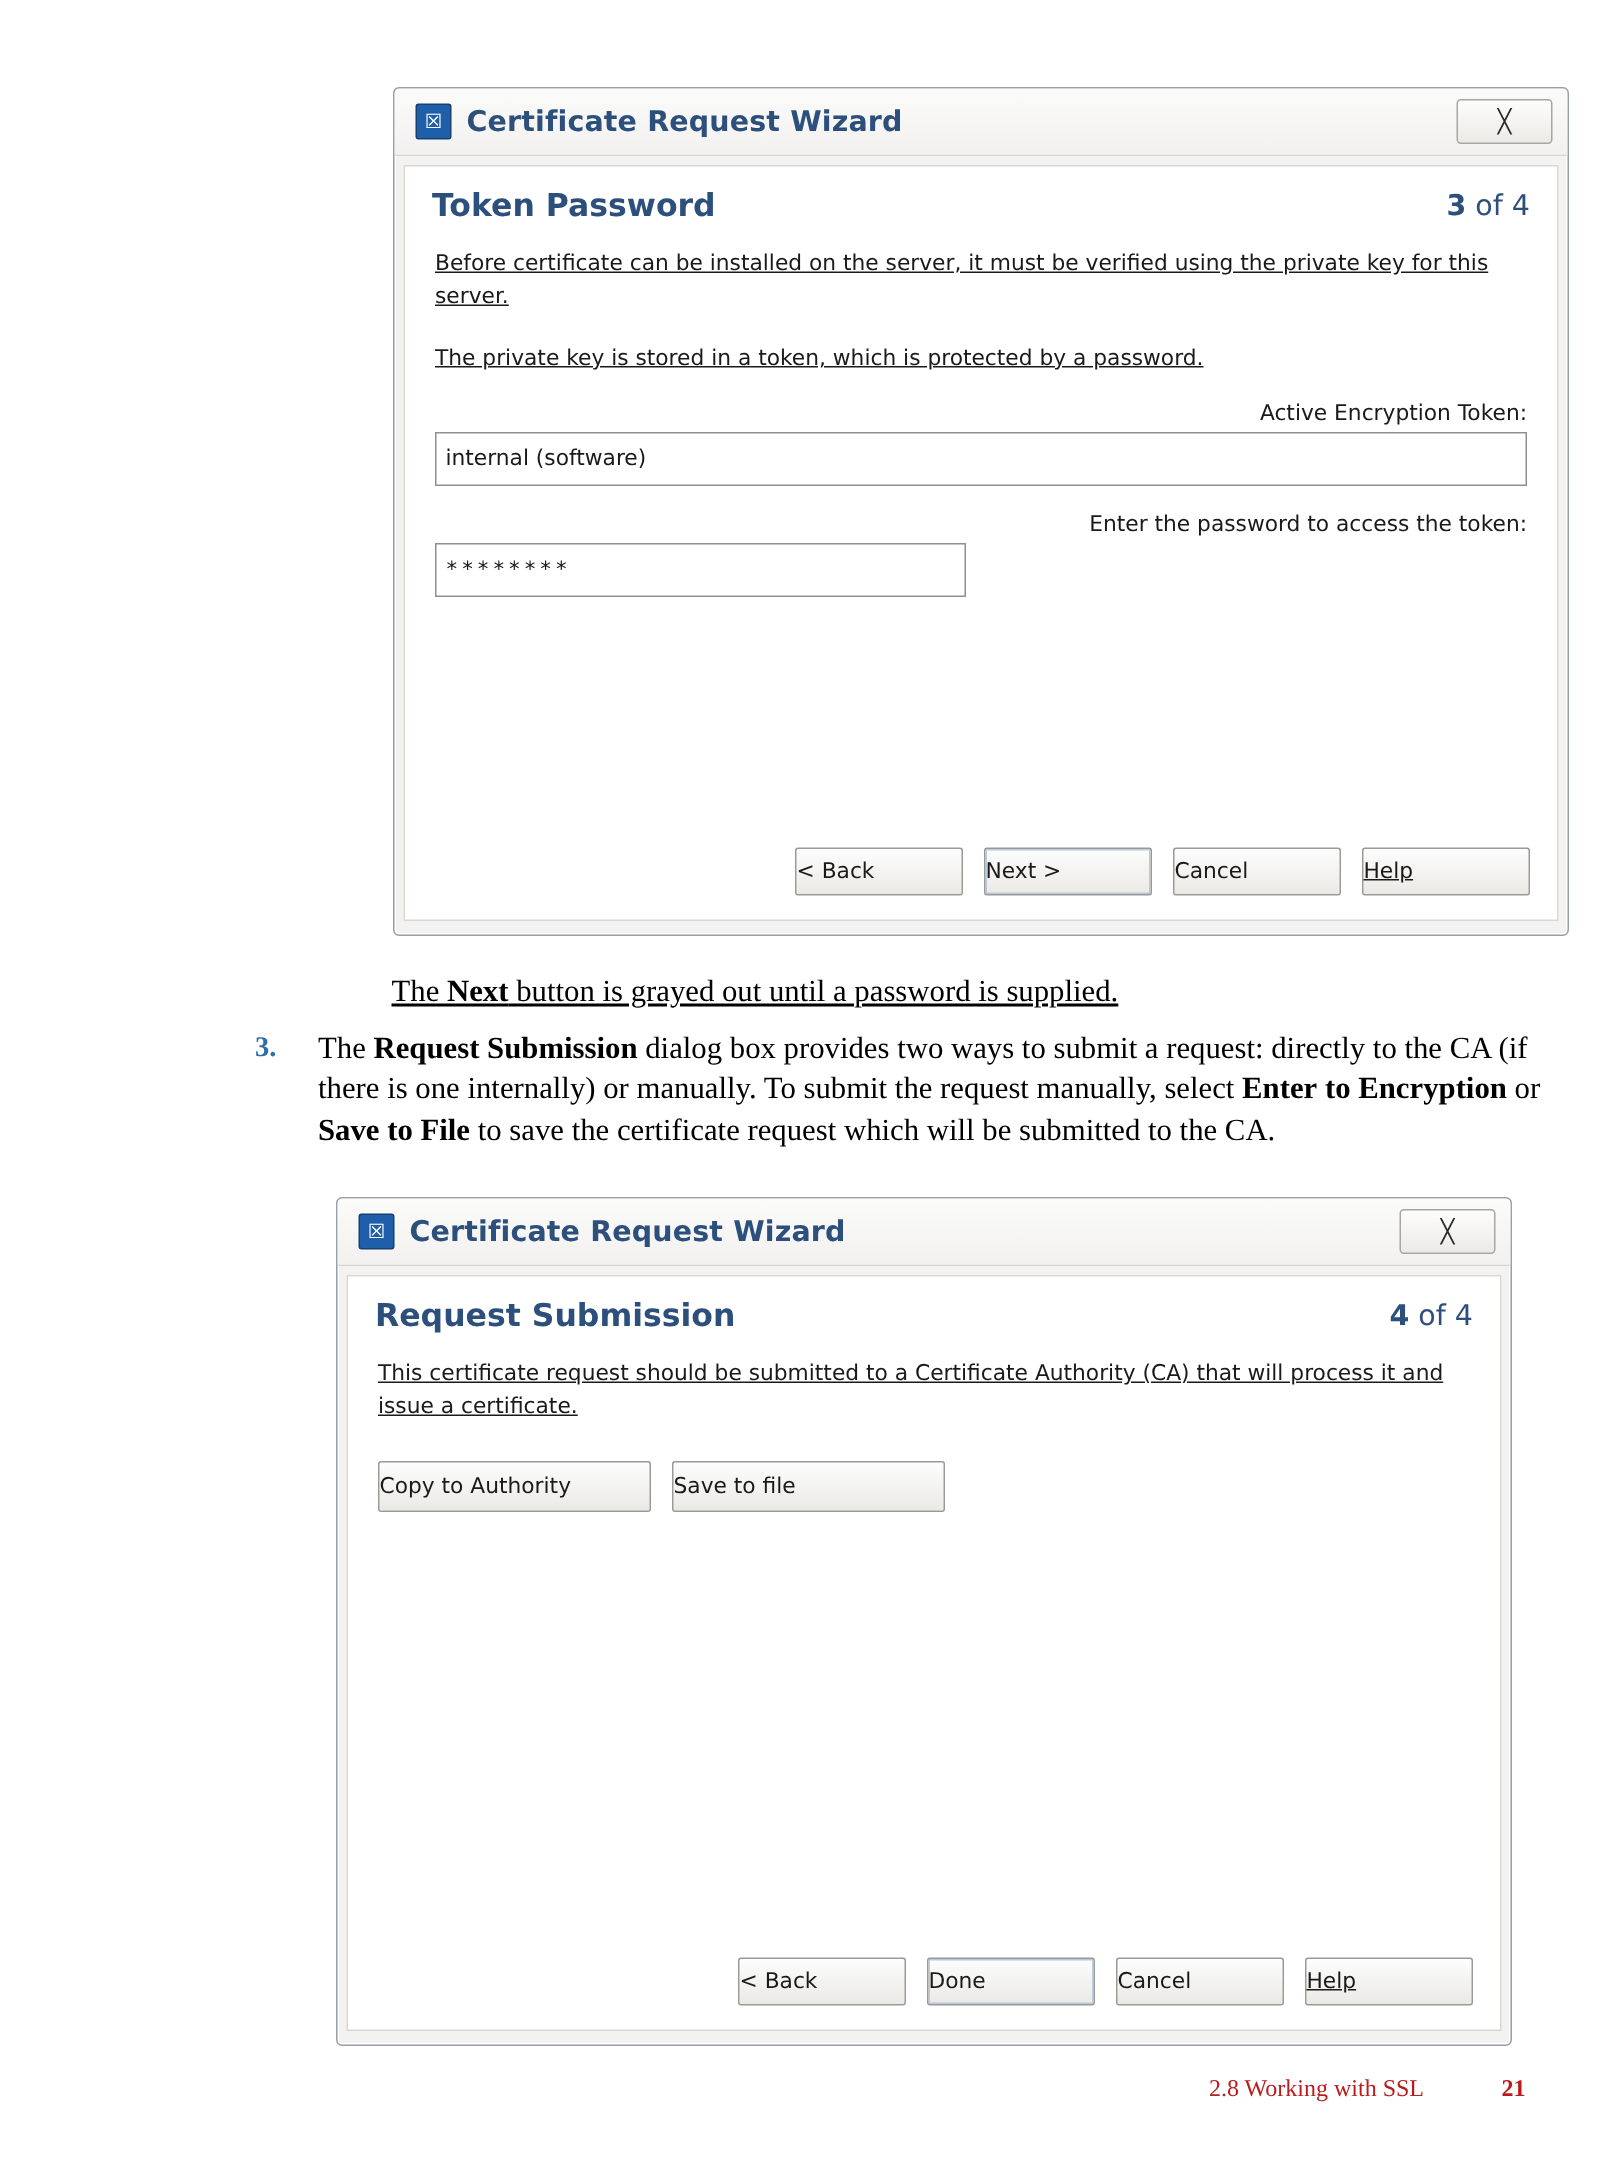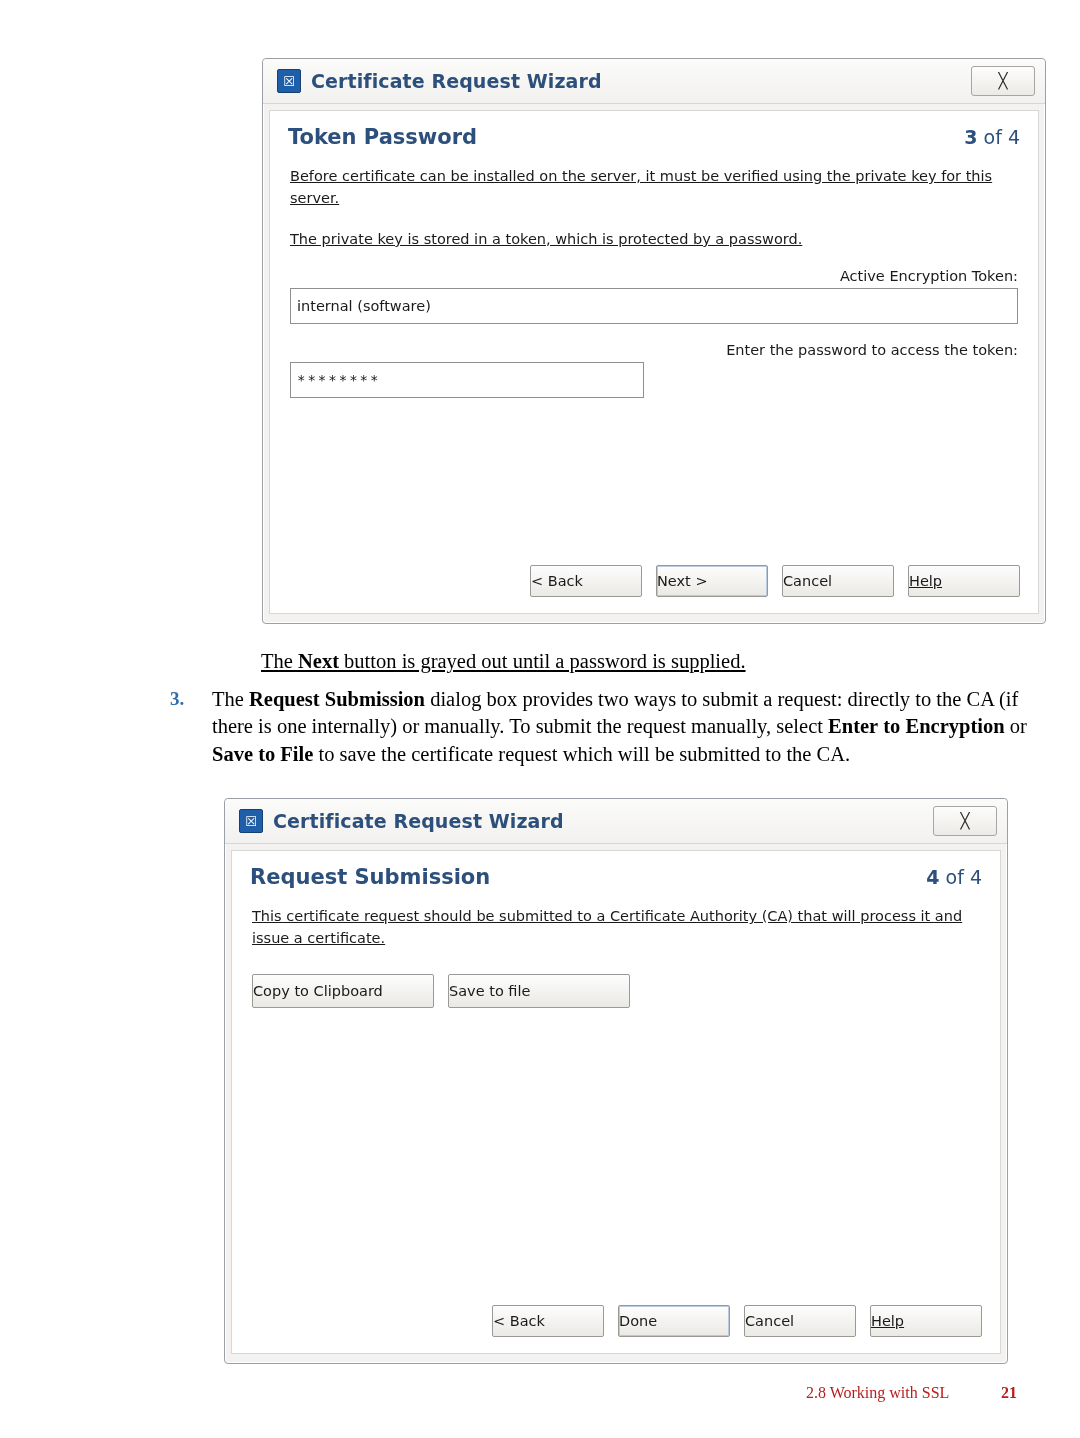--- a/index.html
+++ b/index.html
@@ -254,21 +254,21 @@
   </div>
   <div class="dialog-body">
     <div class="page-head">
       <span class="heading">Request Submission</span>
       <span class="steps"><b>4</b><span> of 4</span></span>
     </div>
     <div class="para">This certificate request should be submitted to a Certificate Authority (CA) that will process it and issue a certificate.</div>
 
     <div class="inline-btn-row">
       <div class="btn">
-          <span>Copy to Clipboard</span>
+          <span>Copy to Authority</span>
         </div>
       <div class="btn">
           <span>Save to file</span>
         </div>
     </div>
 
     <div class="btn-row">
       <div class="btn">
           <span>&lt; Back</span>
         </div>

